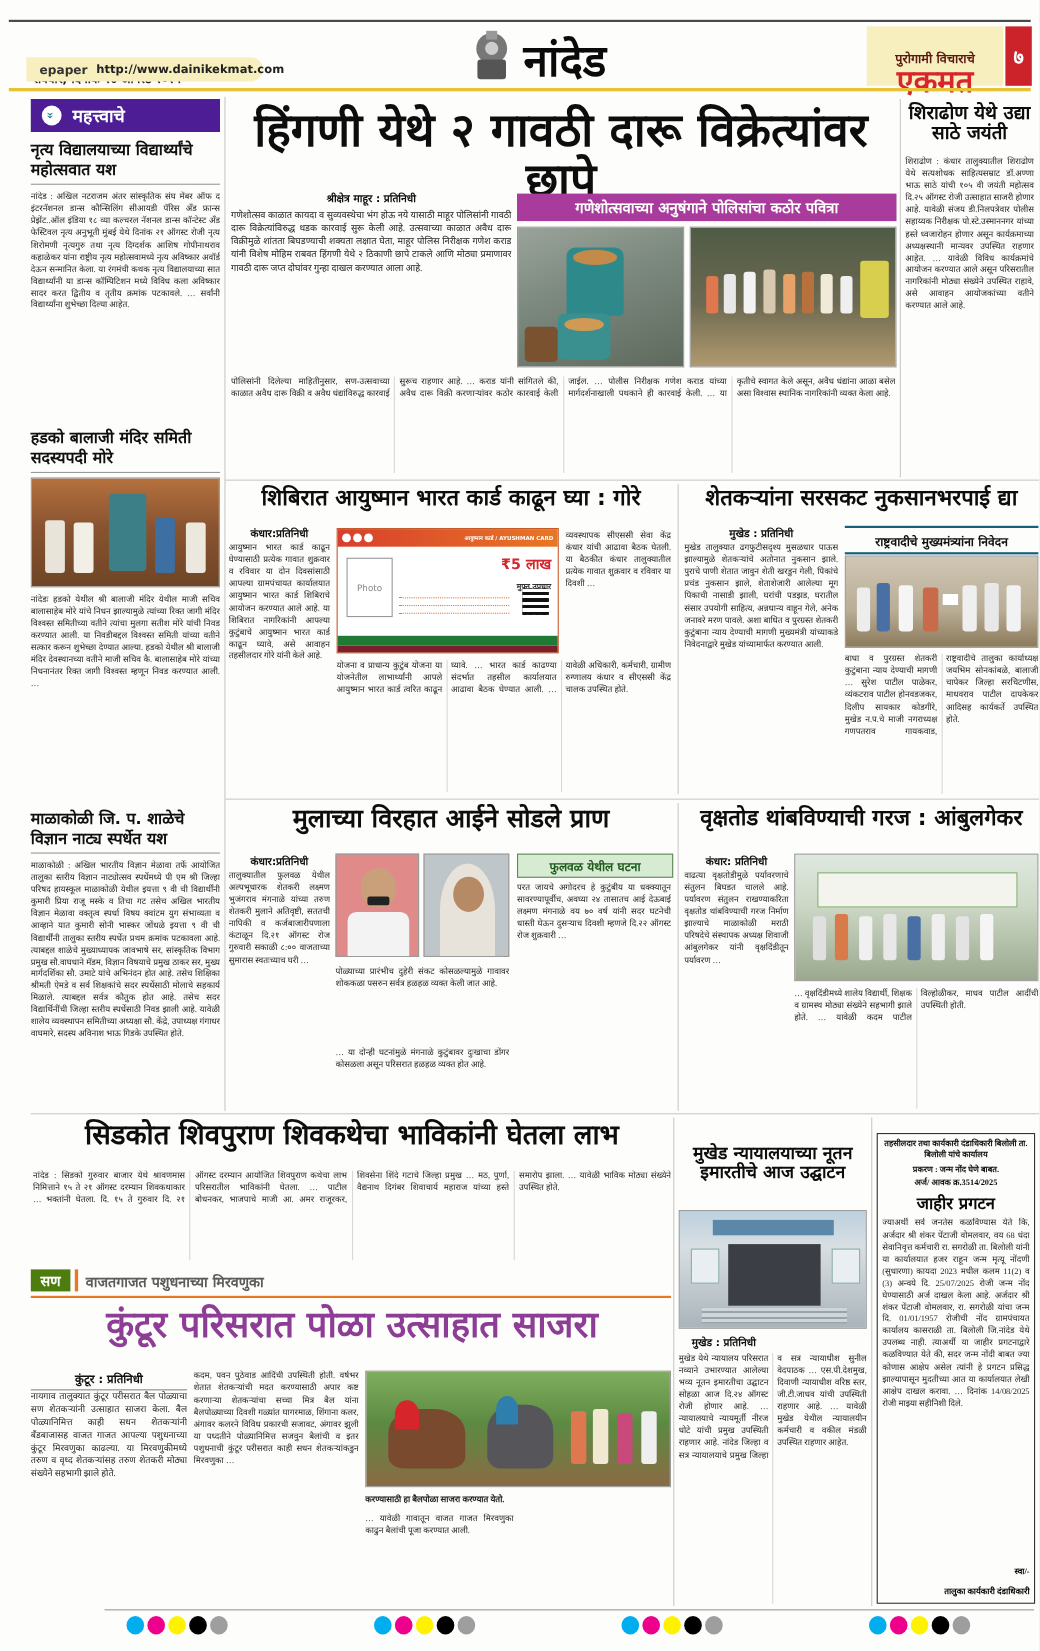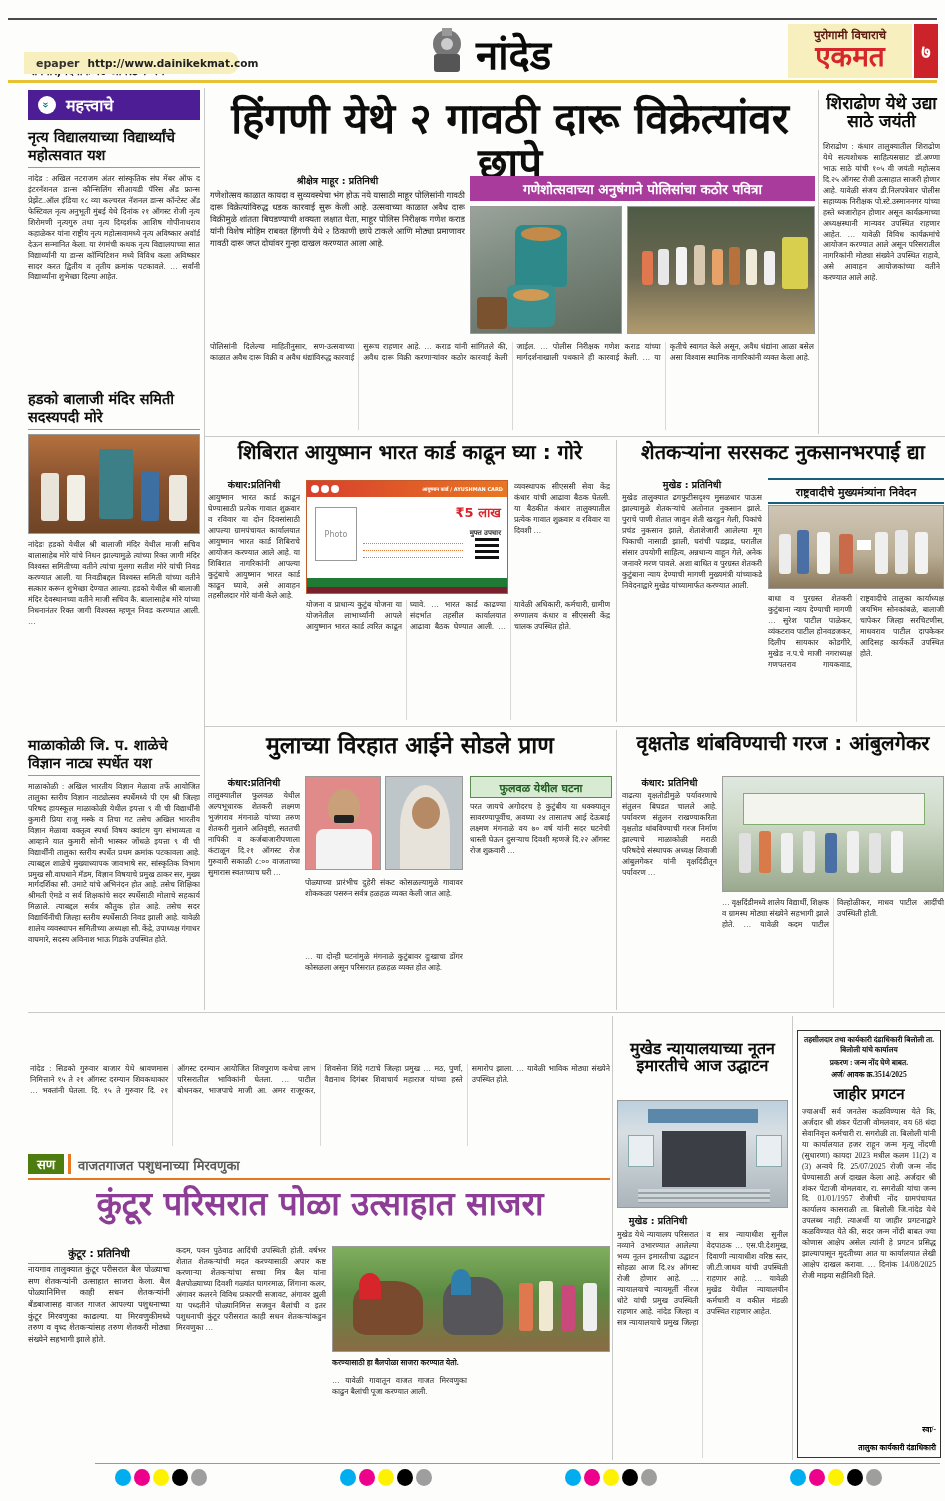--- a/index.html
+++ b/index.html
@@ -36,21 +36,21 @@
   </div>
   <div class="abs" style="left:424px;top:24px;width:46px;height:52px;">
     <svg width="46" height="52" viewBox="0 0 46 52">
       <circle cx="23" cy="20" r="14" fill="#777"></circle>
         <rect x="10" y="30" width="26" height="18" rx="3" fill="#555"></rect>
       <circle cx="23" cy="20" r="6" fill="#ccc"></circle>
         <rect x="18" y="4" width="10" height="8" fill="#999"></rect>
     </svg>
   </div>
   <div class="abs" style="left:476px;top:26px;font-family:'DejaVu Sans',sans-serif;font-weight:bold;font-size:40px;color:#0a0a0a;">नांदेड</div>
-  <div class="abs" style="left:788px;top:24px;width:124px;height:54px;background:#f8efbe;text-align:center;padding-top:3px;box-sizing:border-box;">
+  <div class="abs" style="left:788px;top:24px;width:124px;height:54px;background:#f8efbe;text-align:center;padding-top:21px;box-sizing:border-box;">
     <div style="font-family:'DejaVu Sans',sans-serif;font-weight:bold;font-size:11.5px;color:#5a1a10;">पुरोगामी विचाराचे</div>
     <div style="font-family:'DejaVu Serif',serif;font-weight:bold;font-size:28px;color:#d6252b;line-height:1.1;">एकमत</div>
   </div>
   <div class="abs" style="left:914px;top:24px;width:24px;height:54px;background:#cc2229;display:flex;align-items:center;justify-content:center;">
     <span style="color:#fff;font-weight:bold;font-size:18px;font-family:'DejaVu Sans',sans-serif;">७</span>
   </div>
   <div class="abs" style="left:8px;top:80px;width:929px;height:3px;background:#e7c235;"></div>
 
   <div class="abs vrule" style="left:204px;top:88px;height:922px;"></div>
   <div class="abs" style="left:28px;top:90px;width:172px;height:30px;background:#4c1d95;display:flex;align-items:center;">
@@ -182,20 +182,21 @@
     <div style="position:absolute;left:58px;top:56px;width:12px;height:40px;background:#f0f0f0;border-radius:3px;"></div>
     <div style="position:absolute;left:80px;top:54px;width:12px;height:42px;background:#e8e8e8;border-radius:3px;"></div>
     <div style="position:absolute;left:102px;top:56px;width:12px;height:40px;background:#4a6fa5;border-radius:3px;"></div>
     <div style="position:absolute;left:124px;top:54px;width:12px;height:42px;background:#efefef;border-radius:3px;"></div>
     <div style="position:absolute;left:146px;top:56px;width:12px;height:40px;background:#e3e3e3;border-radius:3px;"></div>
     <div style="position:absolute;left:168px;top:54px;width:12px;height:42px;background:#f5f5f5;border-radius:3px;"></div>
   </div>
   <div class="abs bt cols-2" style="left:722px;top:898px;width:222px;height:110px;overflow:hidden;">… वृक्षदिंडीमध्ये शालेय विद्यार्थी, शिक्षक व ग्रामस्थ मोठ्या संख्येने सहभागी झाले होते. … यावेळी कदम पाटील विल्होळीकर, माधव पाटील आदींची उपस्थिती होती.</div>
   <div class="abs hrule" style="left:28px;top:1012px;width:917px;"></div>
 
+  <div class="abs hl" style="left:30px;top:1018px;width:580px;font-size:25px;">सिडकोत शिवपुराण शिवकथेचा भाविकांनी घेतला लाभ</div>
   <div class="abs bt cols-4" style="left:30px;top:1064px;width:580px;height:82px;overflow:hidden;">नांदेड : सिडको गुरुवार बाजार येथे श्रावणमास निमित्ताने १५ ते २१ ऑगस्ट दरम्यान शिवकथाकार … भक्तांनी घेतला. दि. १५ ते गुरुवार दि. २१ ऑगस्ट दरम्यान आयोजित शिवपुराण कथेचा लाभ परिसरातील भाविकांनी घेतला. … पाटील बोधनकर, भाजपाचे माजी आ. अमर राजूरकर, शिवसेना शिंदे गटाचे जिल्हा प्रमुख … मठ, पुर्णा, वैद्यनाथ दिगंबर शिवाचार्य महाराज यांच्या हस्ते समारोप झाला. … यावेळी भाविक मोठ्या संख्येने उपस्थित होते.</div>
 
   <div class="abs vrule" style="left:612px;top:1016px;height:444px;"></div>
   <div class="abs hl" style="left:617px;top:1040px;width:171px;font-size:16px;">मुखेड न्यायालयाच्या नूतन इमारतीचे आज उद्घाटन</div>
   <div class="abs photo" style="left:617px;top:1100px;width:171px;height:108px;background:linear-gradient(180deg,#bcd0de 0%,#d8dfe3 30%,#aab4ba 100%);">
     <div style="position:absolute;left:30px;top:8px;width:110px;height:14px;background:#5b87a8;"></div>
     <div style="position:absolute;left:44px;top:30px;width:84px;height:56px;background:#3b3f45;"></div>
     <div style="position:absolute;left:10px;top:34px;width:24px;height:30px;background:#e8eef2;border:1px solid #8aa;"></div>
     <div style="position:absolute;left:138px;top:34px;width:24px;height:30px;background:#e8eef2;border:1px solid #8aa;"></div>
     <div style="position:absolute;left:20px;top:88px;width:132px;height:14px;background:repeating-linear-gradient(180deg,#cfd6da 0 3px,#9aa3a8 3px 5px);"></div>

